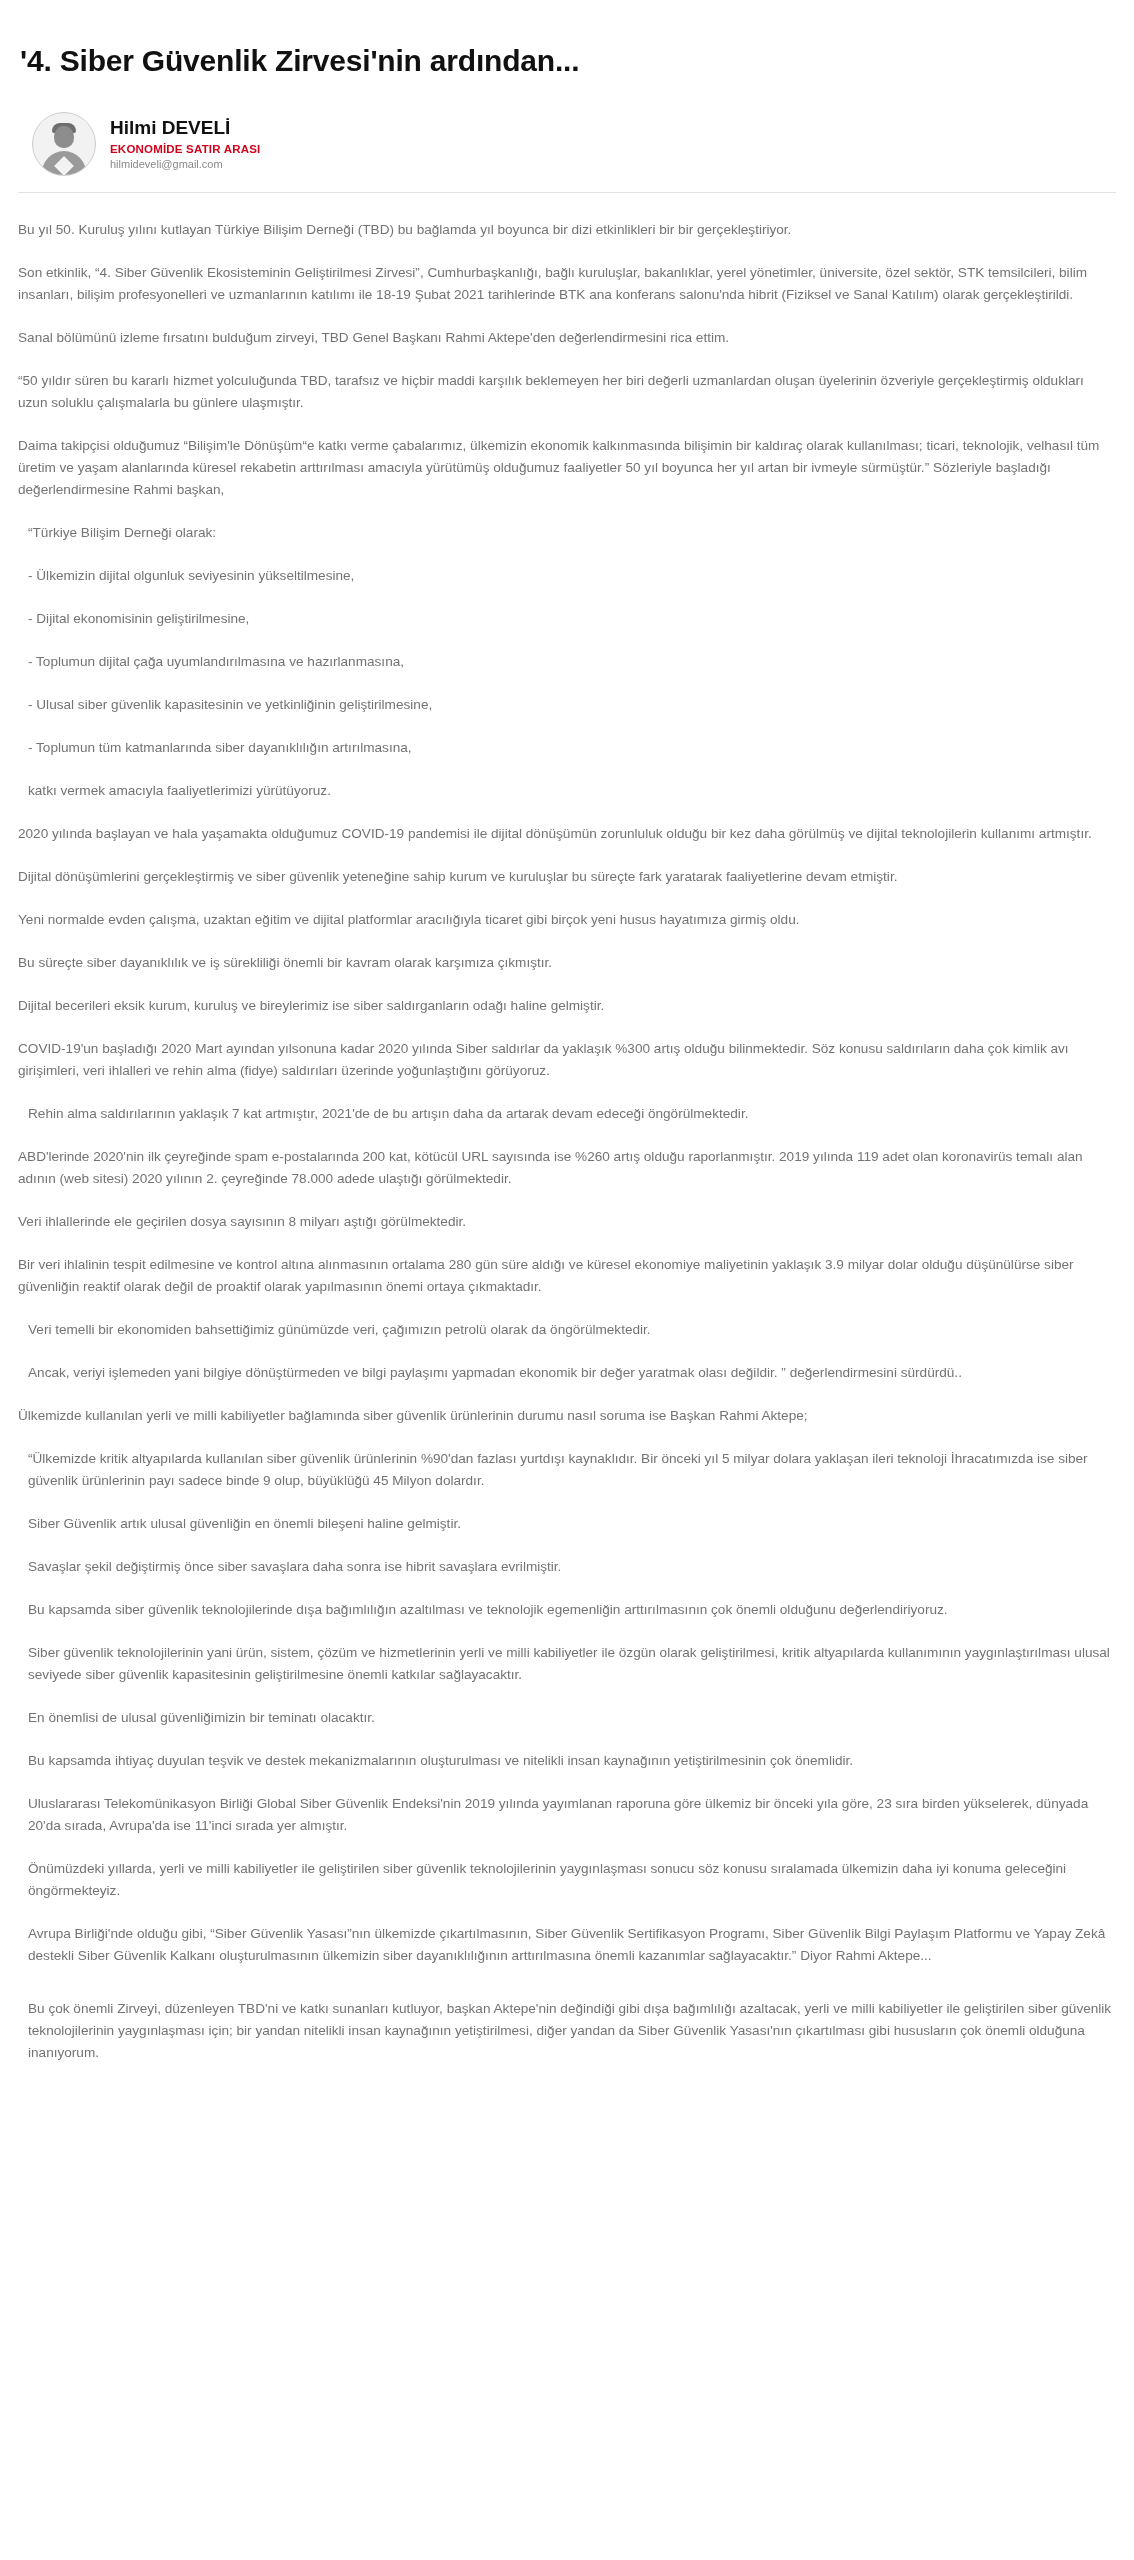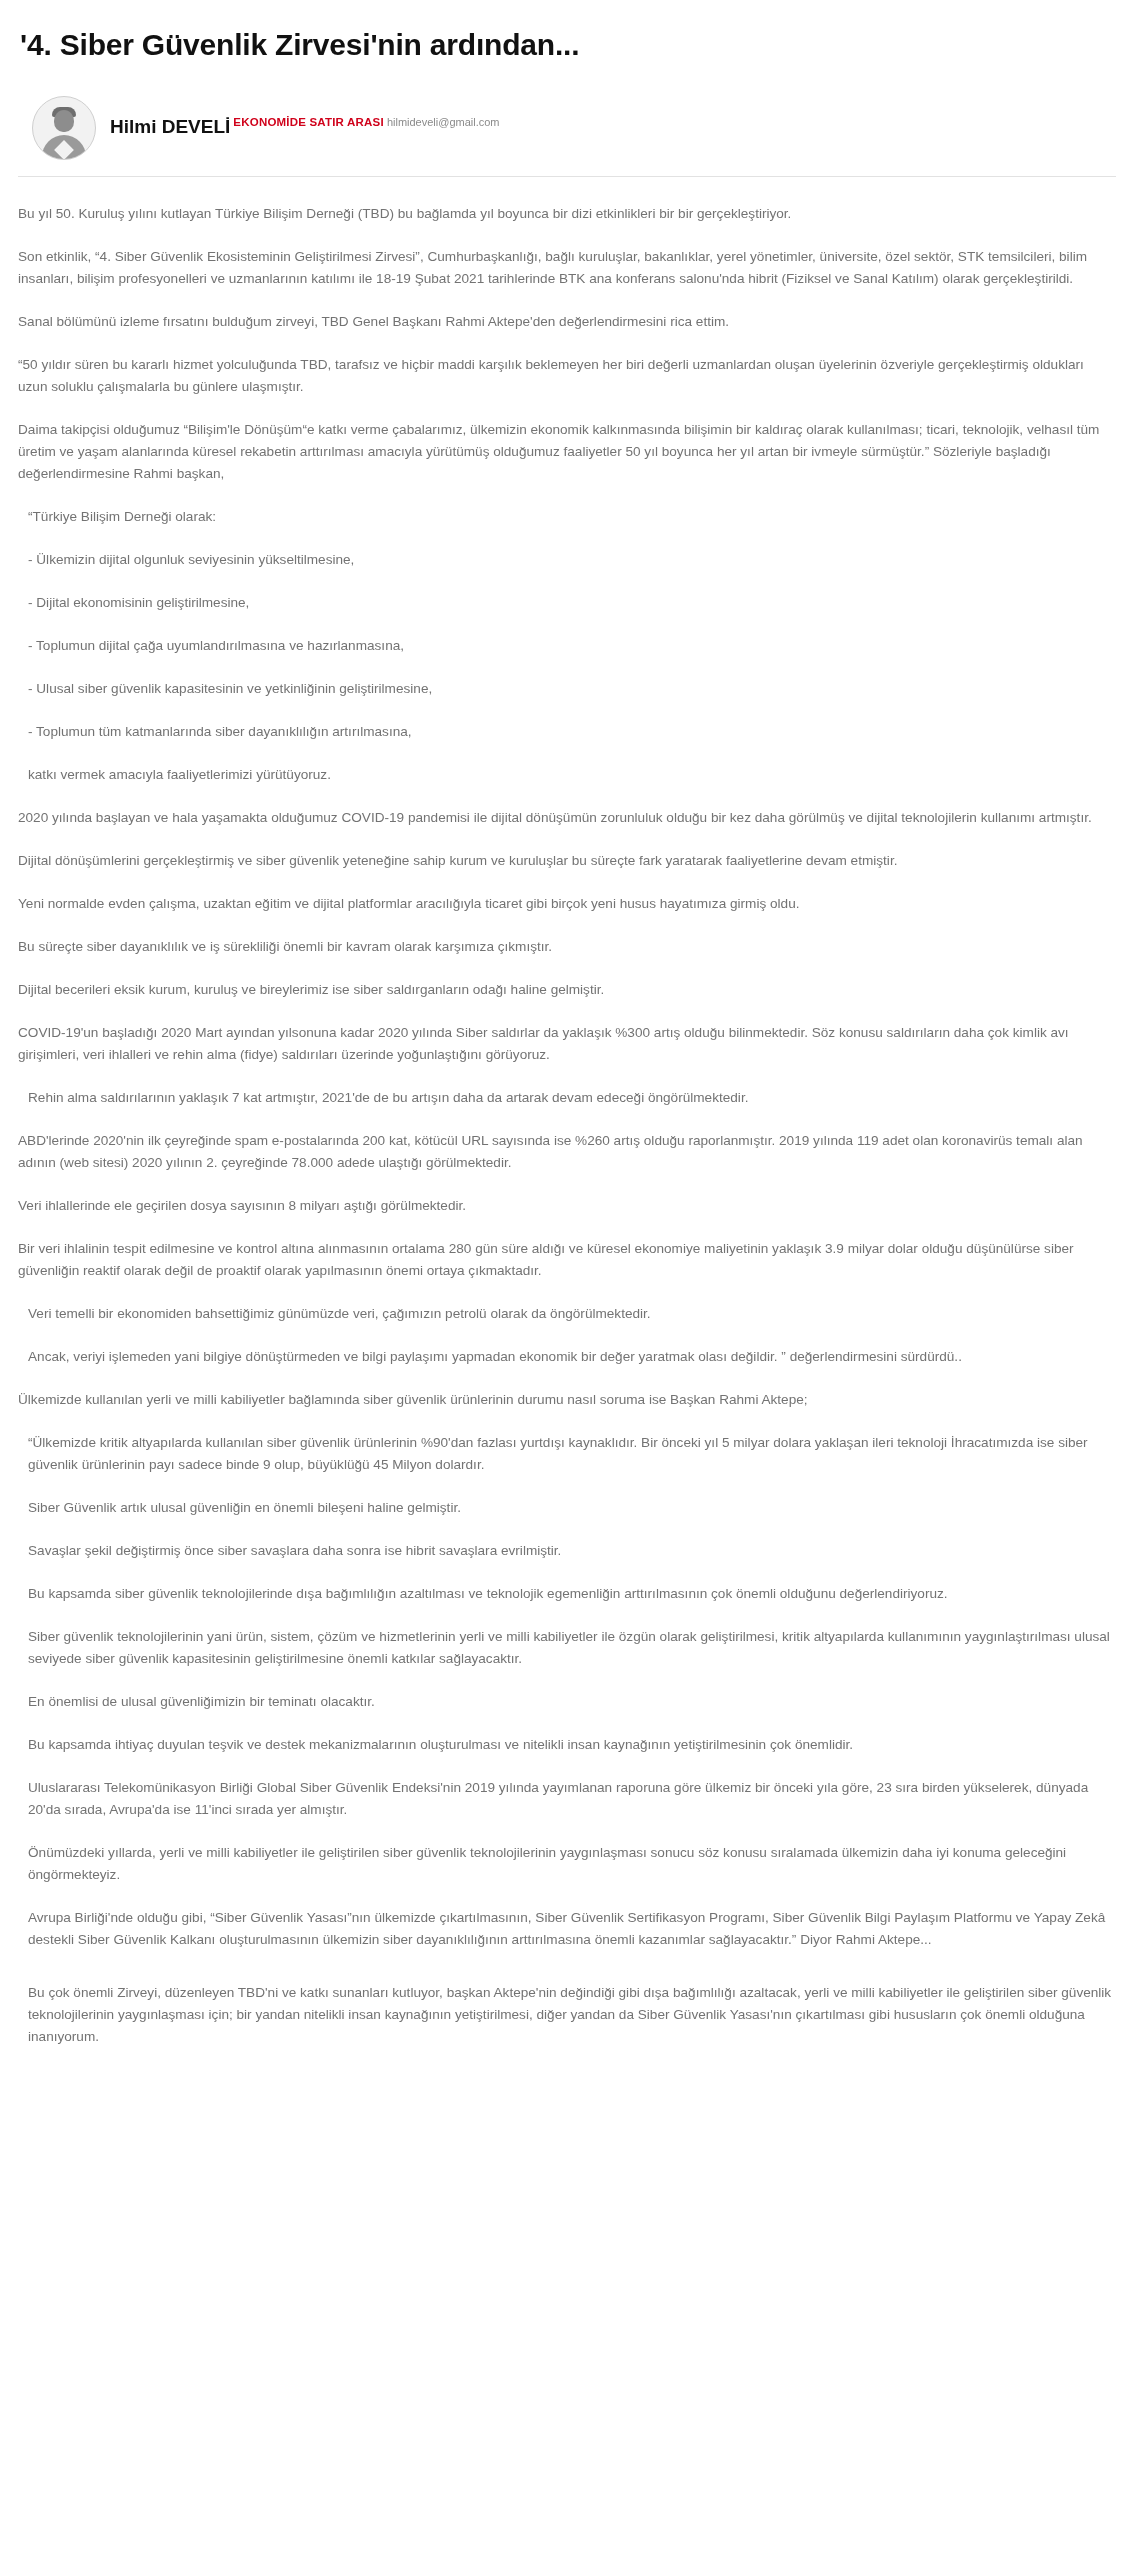--- a/index.html
+++ b/index.html
@@ -8,21 +8,21 @@
     background: #ffffff;
   }
   body {
     font-family: "Liberation Sans", sans-serif;
     color: #1b1b1b;
     width: 1134px;
   }
   .page {
     width: 1134px;
     box-sizing: border-box;
-    padding: 18px 18px 40px 18px;
+    padding: 34px 18px 40px 18px;
   }
   .article-title {
     font-size: 30px;
     font-weight: bold;
     line-height: 1.25;
     letter-spacing: -0.2px;
     margin: 8px 0 22px 2px;
     color: #111111;
   }
   .author-box {
@@ -74,21 +74,21 @@
     position: absolute;
     width: 14px;
     height: 14px;
     background: #f2f2f2;
     transform: rotate(45deg);
     left: 24px;
     bottom: 2px;
   }
   .author-info {
     display: flex;
-    flex-direction: row;
+    flex-direction: column;
     gap: 3px;
   }
   .author-name {
     font-size: 19px;
     font-weight: bold;
     color: #111111;
     line-height: 1.2;
   }
   .author-column {
     font-size: 11.5px;

